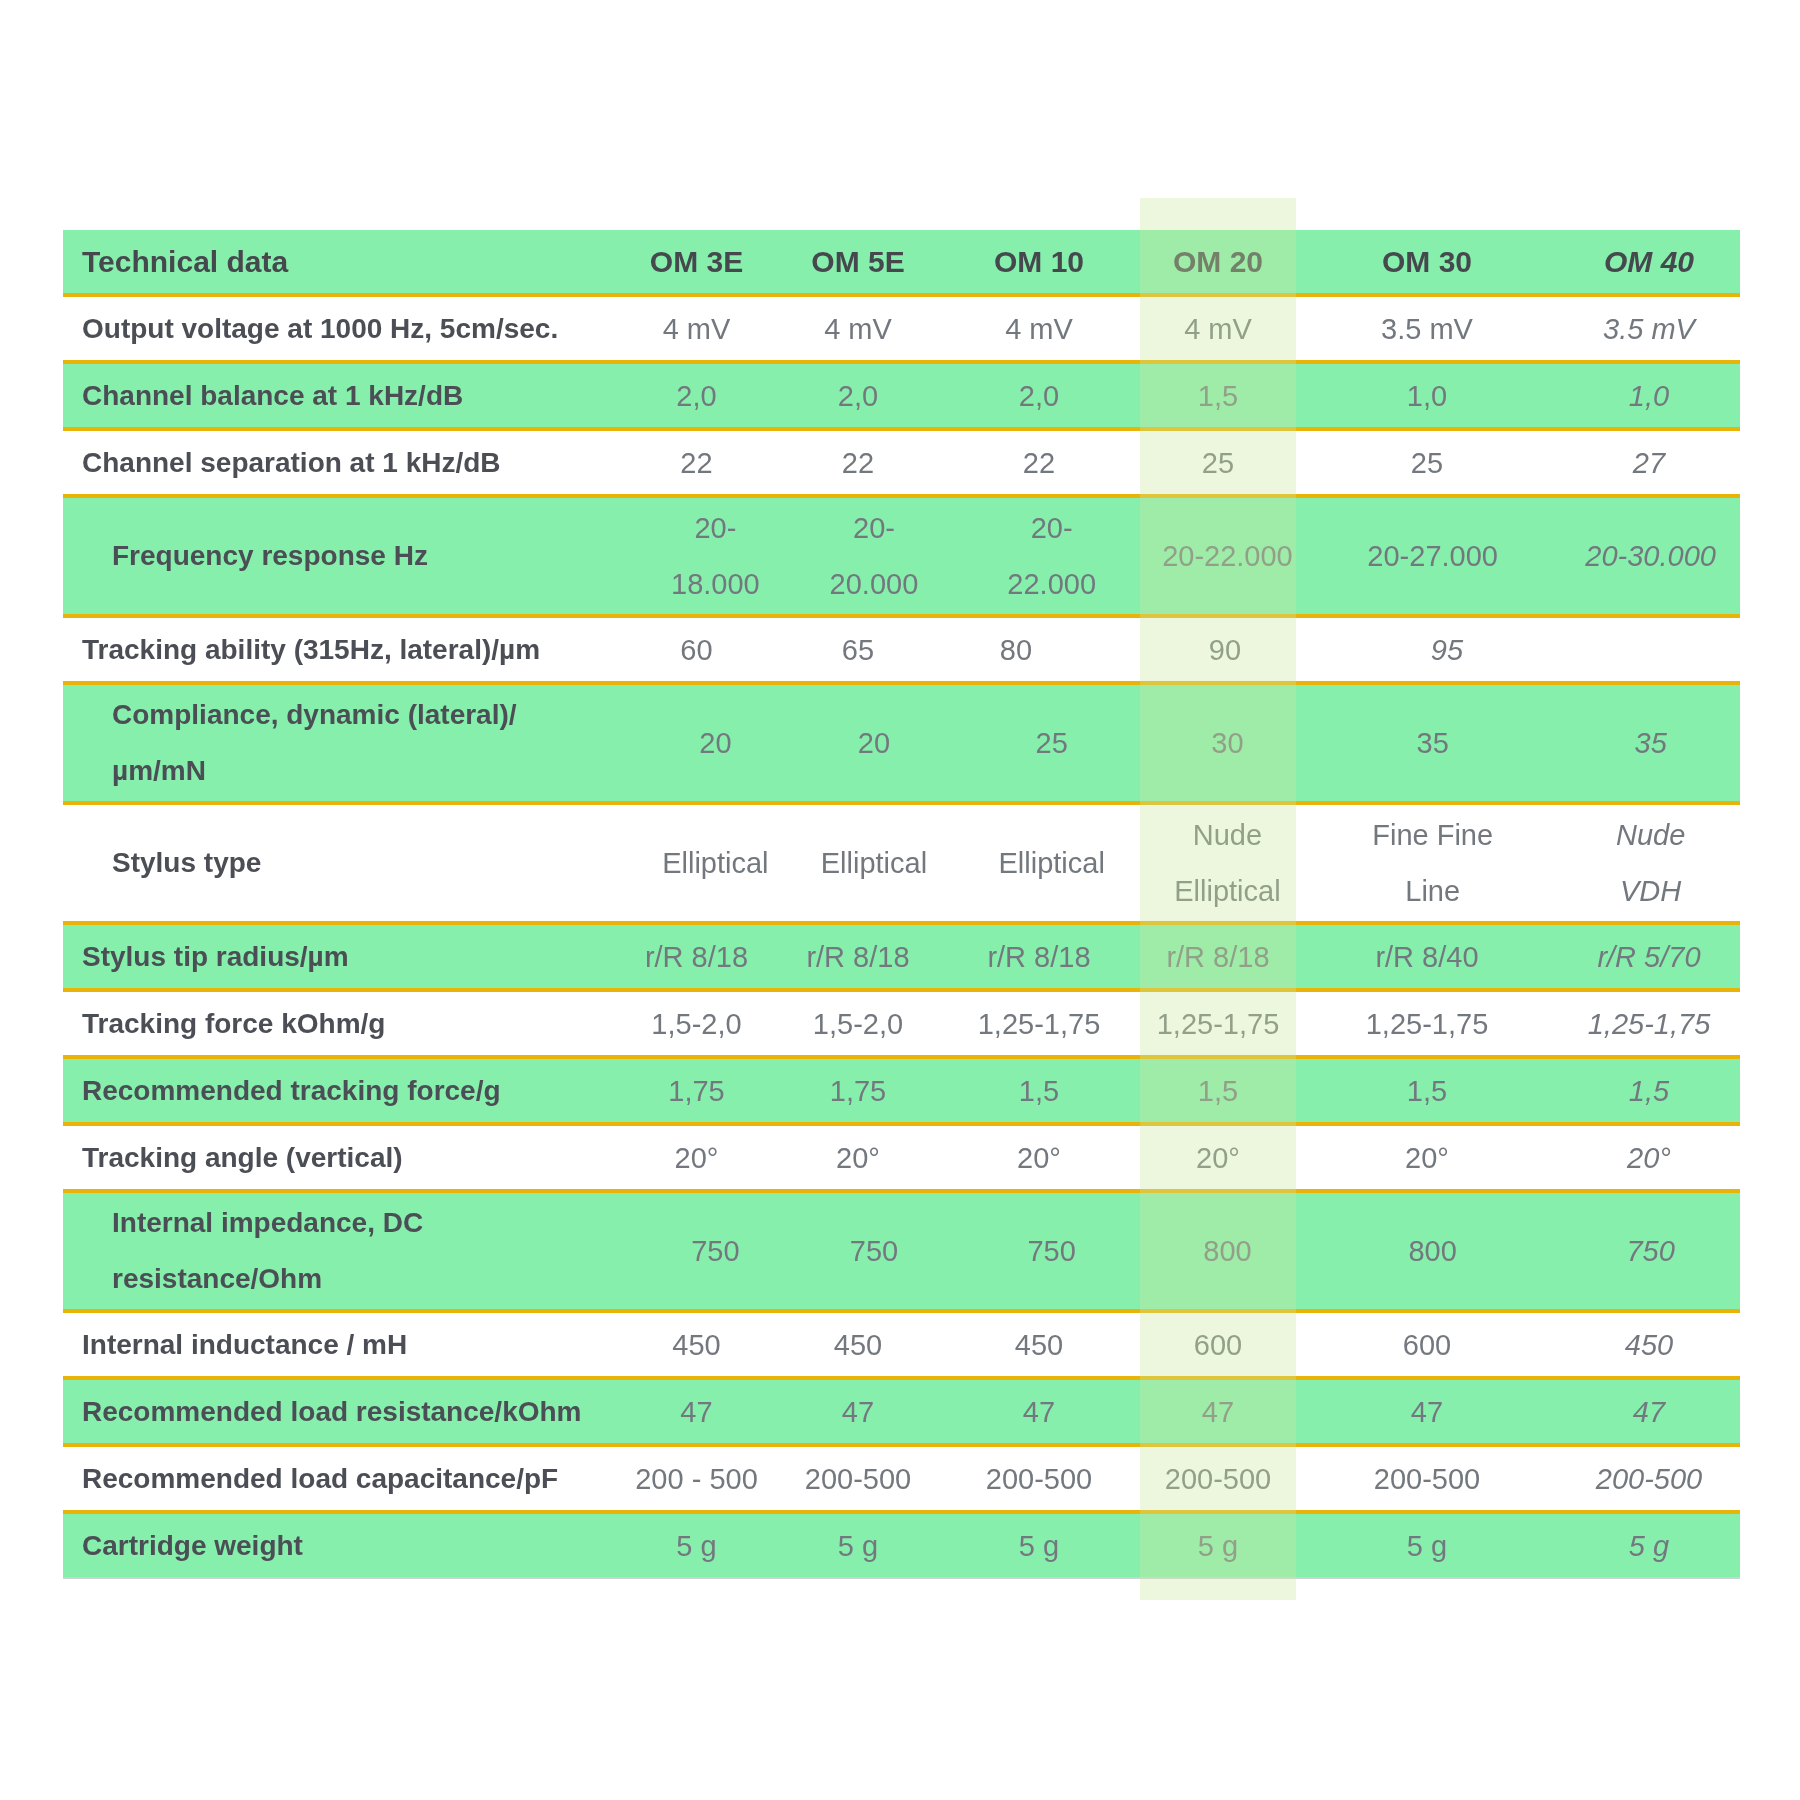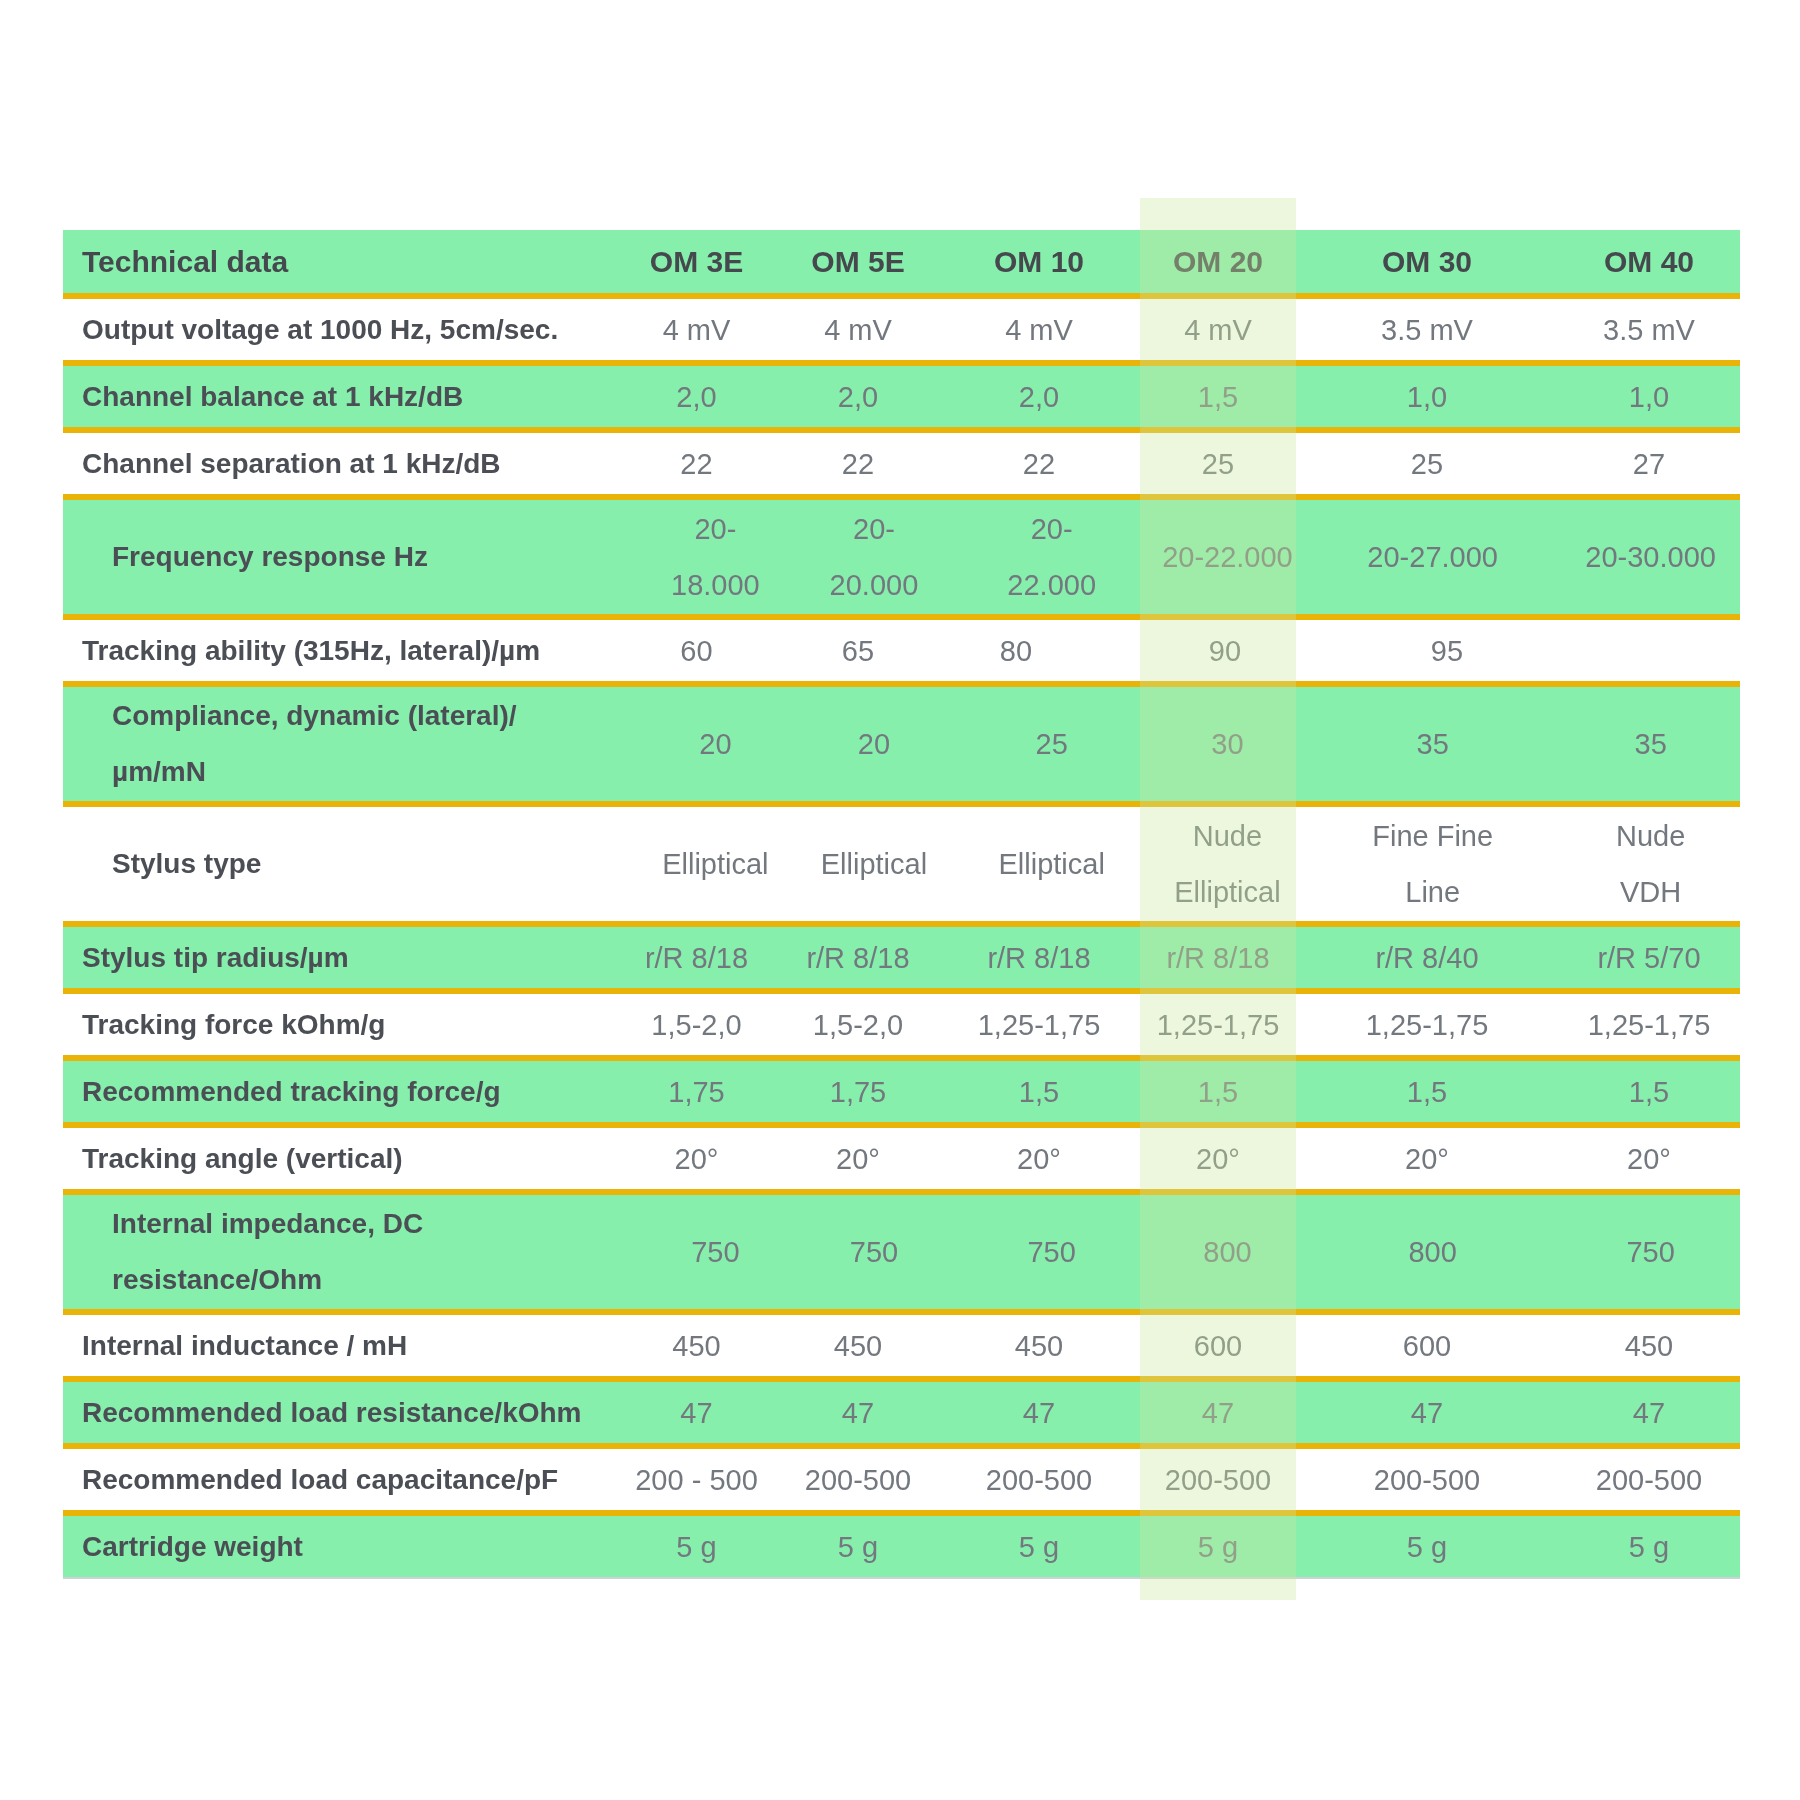--- a/index.html
+++ b/index.html
@@ -11,33 +11,33 @@
     overflow:hidden;
   }
   .spec-table{
     position:absolute;left:63px;top:230px;width:1677px;
     border-bottom:2px solid #cdd2d8;
   }
   .row{display:flex;height:67px;box-sizing:border-box;background:#ffffff;}
   .row.gray{background:#86efac;}
   .row.tall{height:120px;padding-left:30px;}
   .row.header{height:63px;}
-  .row + .row{border-top:6px solid #eab308;}
+  .row + .row{border-top:4px solid #eab308;}
   .cell{
     display:flex;align-items:center;justify-content:center;
     text-align:center;white-space:pre-line;line-height:56px;
     box-sizing:border-box;
   }
   .c0{width:552px;justify-content:flex-start;text-align:left;padding-left:19px;}
   .c1{width:163px;}
   .c2{width:160px;}
   .c3{width:202px;}
   .c4{width:156px;}
   .c5{width:262px;}
-  .c6{width:182px;}
+  .c6{width:182px;font-style:italic;}
   .hcell{font-size:30px;font-weight:bold;color:#45494e;}
   .label{font-size:28px;font-weight:bold;color:#4b4f55;}
   .value{font-size:29px;font-weight:normal;color:#73787f;}
   .highlight-overlay{
     position:absolute;left:1140px;top:198px;width:156px;height:1402px;
     background:rgba(202,232,158,0.35);
     z-index:5;pointer-events:none;
   }
 </style>
 </head>

